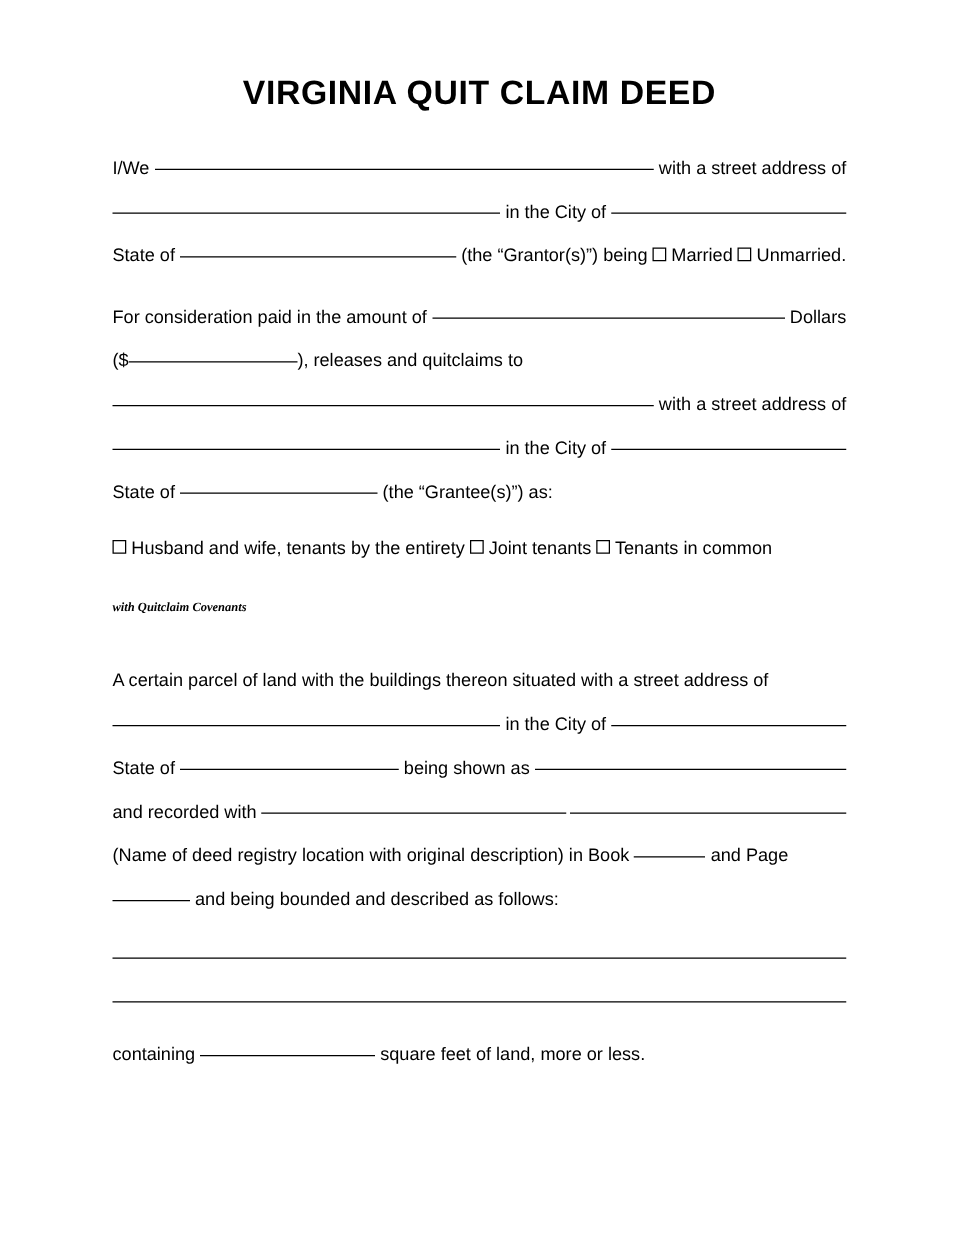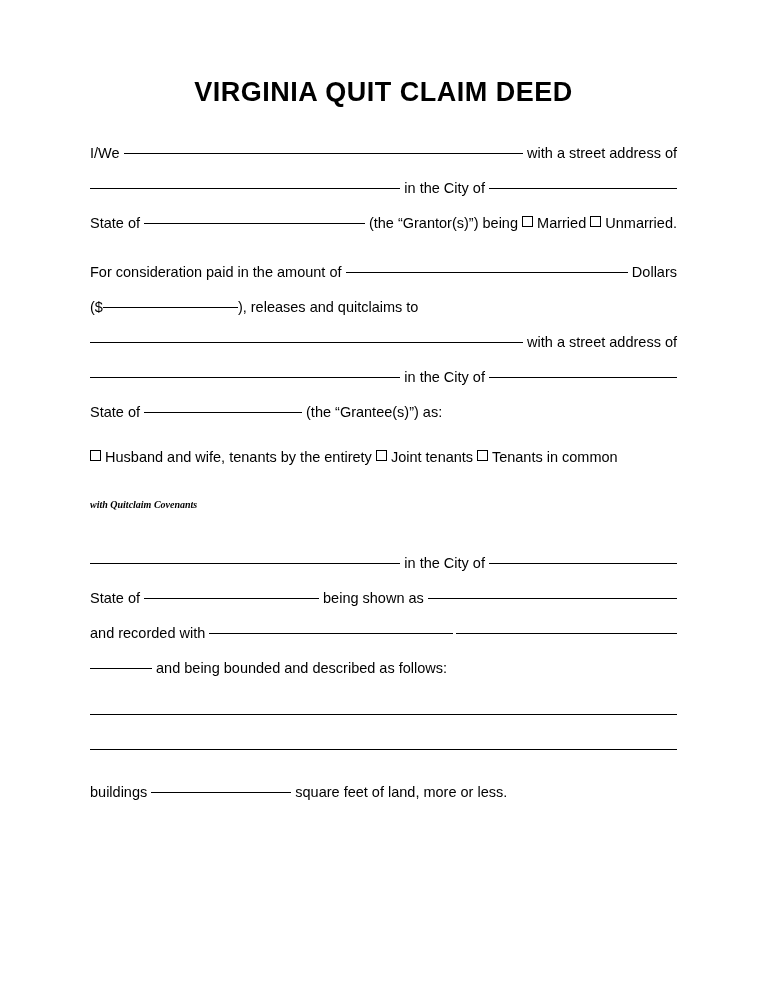--- a/index.html
+++ b/index.html
@@ -8,21 +8,21 @@
     background: #ffffff;
   }
   .page {
     width: 768px;
     height: 994px;
     box-sizing: border-box;
     background: #ffffff;
     color: #000000;
     font-family: "Liberation Sans", sans-serif;
     font-size: 14.5px;
-    padding: 76px 91px 0 90px;
+    padding: 58px 91px 0 90px;
     overflow: hidden;
   }
   h1.doc-title {
     margin: 0;
     font-size: 27px;
     line-height: 32px;
     font-weight: bold;
     text-align: center;
     letter-spacing: 0.5px;
     font-family: "Liberation Sans", sans-serif;
@@ -136,50 +136,58 @@
           <span class="t"> Tenants in common</span>
         </div>
       </div>
       <div class="block blk-covenants">
         <div class="line">
           <span class="t">with Quitclaim Covenants</span>
         </div>
       </div>
       <div class="block blk-parcel">
         <div class="line">
+          <span class="t">A certain parcel of land with the buildings thereon situated with a street address of</span>
+        </div>
+        <div class="line">
           <span class="blank grow" style="flex-grow: 1.65;"></span>
           <span class="t"> in the City of </span>
           <span class="blank grow" style="flex-grow: 1;"></span>
         </div>
         <div class="line">
           <span class="t">State of </span>
           <span class="blank" style="width: 175px;"></span>
           <span class="t"> being shown as </span>
           <span class="blank grow" style="flex-grow: 1;"></span>
         </div>
         <div class="line">
           <span class="t">and recorded with </span>
           <span class="blank grow" style="flex-grow: 1.1;"></span>
           <span class="gapseg" style="width: 3px;"></span>
           <span class="blank grow" style="flex-grow: 1;"></span>
         </div>
         <div class="line">
+          <span class="t">(Name of deed registry location with original description) in Book </span>
+          <span class="blank" style="width: 57px;"></span>
+          <span class="t"> and Page</span>
+        </div>
+        <div class="line">
           <span class="blank" style="width: 62px;"></span>
           <span class="t"> and being bounded and described as follows:</span>
         </div>
       </div>
       <div class="block blk-description">
         <div class="line">
           <span class="blank grow" style="flex-grow: 1;"></span>
         </div>
         <div class="line">
           <span class="blank grow" style="flex-grow: 1;"></span>
         </div>
       </div>
       <div class="block blk-containing">
         <div class="line">
-          <span class="t">buildings </span>
+          <span class="t">containing </span>
           <span class="blank" style="width: 140px;"></span>
           <span class="t"> square feet of land, more or less.</span>
         </div>
       </div>
     </div>
 </div>
 
 </body></html>

